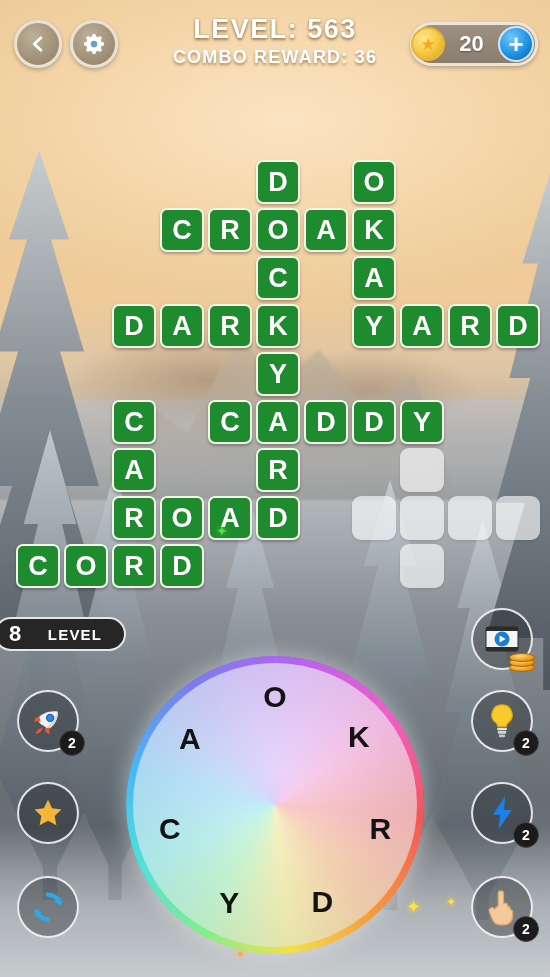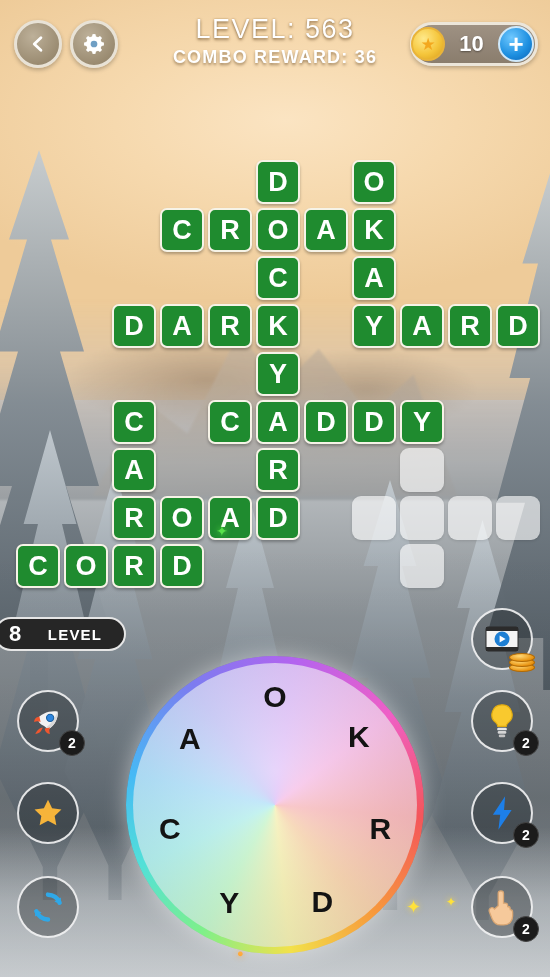--- a/index.html
+++ b/index.html
@@ -86,21 +86,21 @@
     box-shadow: 0 2px 4px rgba(0,0,0,.25);
   }
   #back-btn { left:14px; top:20px; width:48px; height:48px; }
   #settings-btn { left:70px; top:20px; width:48px; height:48px; }
 
   .title-wrap {
     position:absolute; left:0; top:14px; width:550px; text-align:center;
     pointer-events:none;
   }
   .level-text {
-    font-size:27px; font-weight:normal; color:#ffffff; letter-spacing:1.5px;
+    font-size:27px; font-weight:bold; color:#ffffff; letter-spacing:1.5px;
     text-shadow: 0 2px 3px rgba(90,60,25,.55), 0 0 2px rgba(120,80,30,.5);
   }
   .combo-reward-text {
     font-size:18px; font-weight:bold; color:#ffffff; letter-spacing:1.2px;
     margin-top:2px;
     text-shadow: 0 2px 3px rgba(90,60,25,.55);
   }
 
   .coin-bar {
     position:absolute; right:12px; top:22px; width:128px; height:44px;
@@ -260,21 +260,21 @@
       </svg>
     </div>
 
     <div class="title-wrap">
       <div class="level-text">LEVEL: 563</div>
       <div class="combo-reward-text">COMBO REWARD: 36</div>
     </div>
 
     <div class="coin-bar">
       <div class="coin-icon">★</div>
-      <div class="coin-count">10</div>
+      <div class="coin-count">20</div>
       <div class="plus-btn">+</div>
     </div>
   </div>
 
   <div id="grid">
       <div class="tile filled" style="left: 256px; top: 160px;">D</div>
       <div class="tile filled" style="left: 352px; top: 160px;">O</div>
       <div class="tile filled" style="left: 160px; top: 208px;">C</div>
       <div class="tile filled" style="left: 208px; top: 208px;">R</div>
       <div class="tile filled" style="left: 256px; top: 208px;">O</div>

